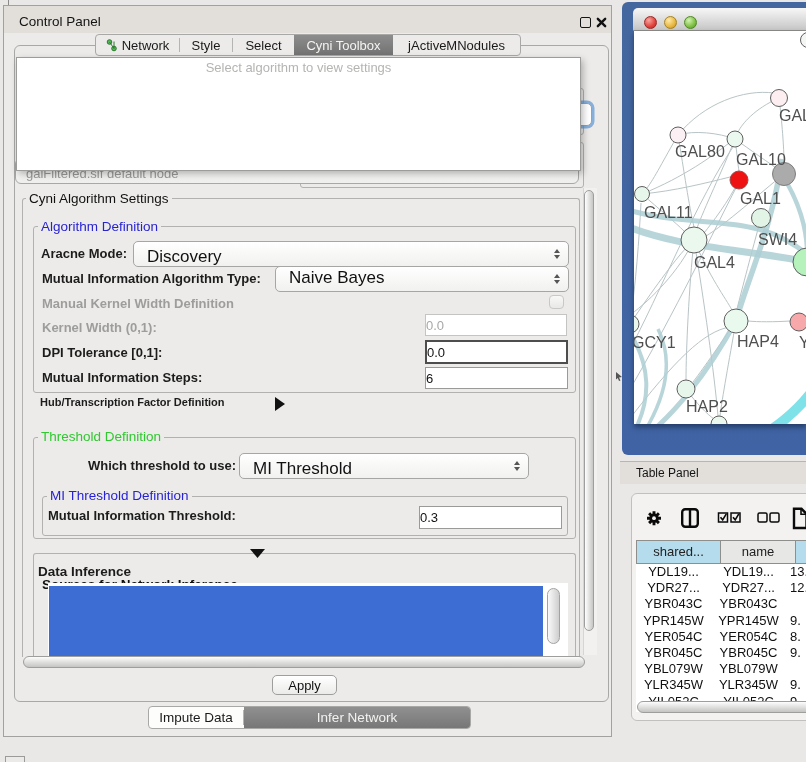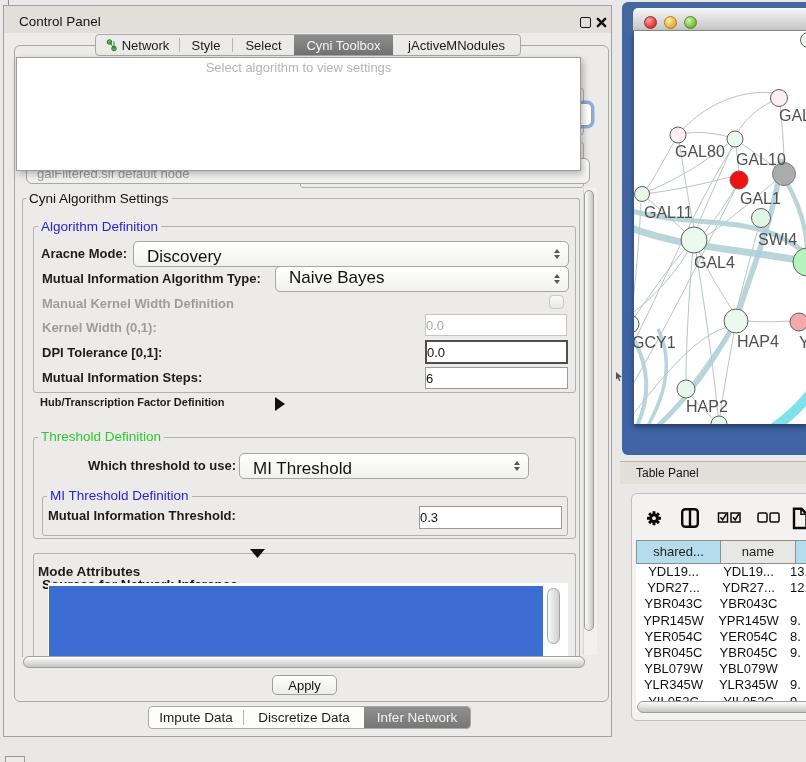--- a/index.html
+++ b/index.html
@@ -45,21 +45,21 @@
   <div class="seg" style="width:52px;justify-content:center;padding:0">Style</div>
   <div style="width:1px;background:#b4b4b2;margin:3px 0"></div>
   <div class="seg" style="width:61px;justify-content:center;padding:0">Select</div>
   <div class="seg" style="width:99px;background:linear-gradient(#8d8d8d,#727272);color:#f4f4f2;justify-content:center;padding:0">Cyni Toolbox</div>
   <div class="seg" style="flex:1;justify-content:center;padding:0">jActiveMNodules</div>
 </div>
 
 <div class="ab" style="left:300px;top:88px;width:282px;height:45px;border:1px solid #b2b1af;border-radius:3px"></div>
 <div class="ab" style="left:480px;top:103px;width:110px;height:21px;background:#fff;border:1px solid #9f9f9d;border-radius:5px;box-shadow:0 0 0 2.5px rgba(100,155,215,.75)"></div>
 <div class="ab" style="left:300px;top:142px;width:282px;height:44px;border:1px solid #b2b1af;border-radius:3px"></div>
-<div class="ab" style="left:26px;top:158px;width:564px;height:26px;background:linear-gradient(#fff,#efefed);border:1px solid #a8a8a6;border-radius:6px;box-sizing:border-box">
+<div class="ab" style="left:15px;top:158px;width:564px;height:26px;background:linear-gradient(#fff,#efefed);border:1px solid #a8a8a6;border-radius:6px;box-sizing:border-box">
   <div style="position:absolute;left:10px;top:7px;font-size:13px;color:#9a9a98">galFiltered.sif default node</div>
 </div>
 
 <div class="grp" style="left:22px;top:198px;width:556px;height:458px;border-bottom:none;border-bottom-left-radius:0;border-bottom-right-radius:0"></div>
 <div class="gt" style="left:26px;top:191px">Cyni Algorithm Settings</div>
 
 <div class="grp" style="left:33px;top:226px;width:541px;height:165px"></div>
 <div class="gt" style="left:38px;top:219px;color:#2823d2">Algorithm Definition</div>
 
 <div class="lbl" style="left:41px;top:246px">Aracne Mode:</div>
@@ -109,38 +109,37 @@
 <div class="grp" style="left:42px;top:496px;width:524px;height:38px"></div>
 <div class="gt" style="left:47px;top:488px;color:#2823d2">MI Threshold Definition</div>
 <div class="lbl" style="left:48px;top:508px">Mutual Information Threshold:</div>
 <div class="fld" style="left:419px;top:506px;width:143px;height:23px;border-color:#9a9a98">0.3</div>
 
 <div class="grp" style="left:33px;top:553px;width:541px;height:110px;border-bottom:none"></div>
 <div class="gt" style="left:39px;top:577px;font-weight:bold">Sources for Network Inference</div>
 <svg class="ab" style="left:250px;top:549px" width="15" height="9" viewBox="0 0 15 9">
     <path d="M0,0 L15,0 L7.5,9 Z" fill="#111"></path>
   </svg>
-<div class="lbl" style="left:38px;top:564px;font-size:13.5px">Mode Attributes</div>
+<div class="lbl" style="left:38px;top:564px;font-size:13.5px">Data Inference</div>
 
 <div class="ab" style="left:48px;top:583px;width:520px;height:73px;background:#fff;overflow:hidden">
   <div class="ab" style="left:1px;top:3px;width:494px;height:70px;background:#3d6cd3"></div>
   <div class="ab" style="left:499px;top:5px;width:13px;height:56px;background:linear-gradient(to right,#fafafa,#cecece);border:1px solid #a2a2a0;border-radius:7px;box-sizing:border-box"></div>
 </div>
 
 <div class="ab" style="left:583px;top:188px;width:14px;height:467px;background:#f2f1ef;border-left:1px solid #d6d5d3;box-sizing:border-box"></div>
 <div class="ab" style="left:584px;top:190px;width:10px;height:441px;background:linear-gradient(to right,#ffffff,#c6c6c4);border:1px solid #9e9e9c;border-radius:6px;box-sizing:border-box"></div>
 
 <div class="ab" style="left:23px;top:656px;width:562px;height:12px;background:linear-gradient(#fdfdfd,#c4c4c2);border:1px solid #9e9e9c;border-radius:6px;box-sizing:border-box"></div>
 
 <div class="ab" style="left:272px;top:675px;width:65px;height:20px;background:linear-gradient(#ffffff,#ebebe9);border:1px solid #9e9e9c;border-radius:5px;box-sizing:border-box;text-align:center;font-size:13px;color:#111;padding-top:2px">Apply</div>
 
 <div class="ab" style="left:148px;top:706px;width:323px;height:23px;background:#fdfdfb;border:1px solid #a8a8a6;border-radius:4px;display:flex;overflow:hidden;box-sizing:border-box">
   <div class="seg" style="width:94px;justify-content:center;padding:0;font-size:13.5px">Impute Data</div>
   <div style="width:1px;background:#b4b4b2;margin:3px 0"></div>
-  <div class="seg" style="width:120px;justify-content:center;padding:0;font-size:13.5px">Discretize Data</div>
   <div class="seg" style="flex:1;background:linear-gradient(#909090,#777777);color:#f2f2f0;justify-content:center;padding:0;font-size:13.5px">Infer Network</div>
 </div>
 
 <div class="ab" style="left:5px;top:756px;width:20px;height:14px;border:1px solid #9a9a98;background:#eceae8;box-sizing:border-box"></div>
 
 <div class="ab" style="left:16px;top:57px;width:565px;height:114px;background:#fff;border:1px solid #9c9c9a;box-shadow:2px 3px 7px rgba(0,0,0,.28);box-sizing:border-box;z-index:50">
   <div style="text-align:center;font-size:13px;color:#b4b4b2;padding-top:2px;height:14px">Select algorithm to view settings</div>
 </div>
 
 <svg class="ab" style="left:615px;top:372px" width="8" height="9" viewBox="0 0 8 9">

